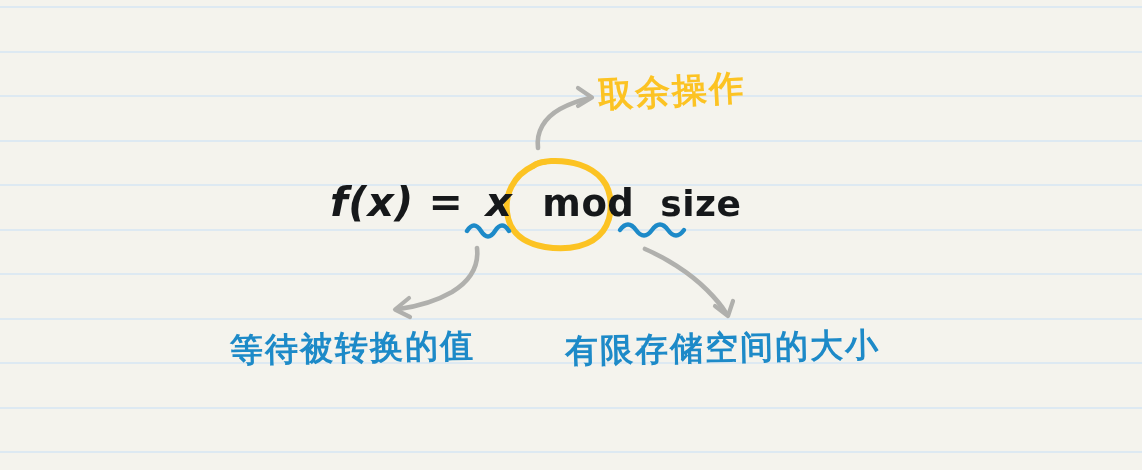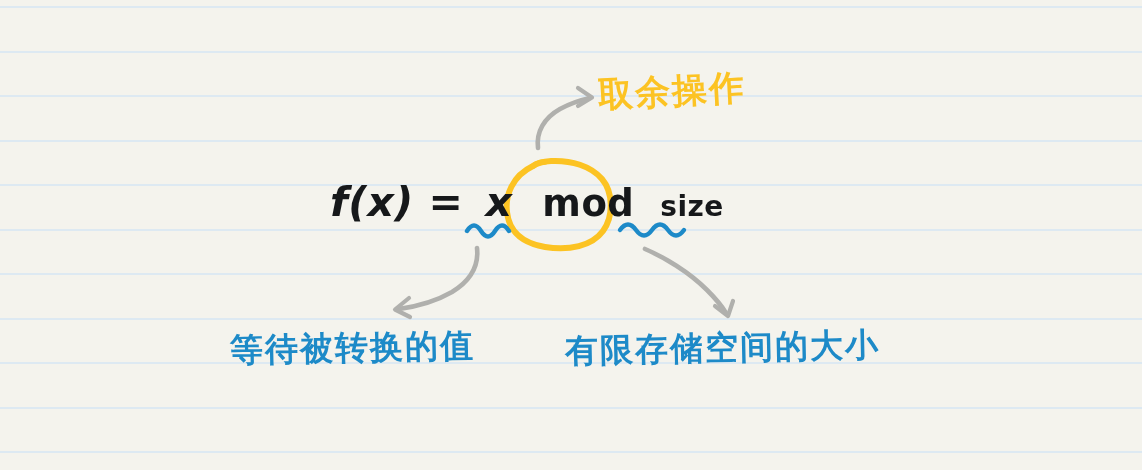--- a/index.html
+++ b/index.html
@@ -56,21 +56,21 @@
     font-weight: 700;
     color: #16181a;
     letter-spacing: 0.5px;
   }
   #formula .fx   { font-style: italic; margin-top: 8px; }
   #formula .gap1 { display: inline-block; width: 22px; }
   #formula .var  { font-style: italic; display: inline-block; }
   #formula .gap2 { display: inline-block; width: 30px; }
   #formula .op   { display: inline-block; font-size: 37px; }
   #formula .gap3 { display: inline-block; width: 26px; }
-  #formula .sz   { display: inline-block; font-size: 28px; }
+  #formula .sz   { display: inline-block; font-size: 36px; }
 
   #label-top {
     left: 598px;
     top: 74px;
     font-size: 35px;
     font-weight: 700;
     color: #fcc323;
     letter-spacing: 2px;
     transform: rotate(-3deg);
   }

